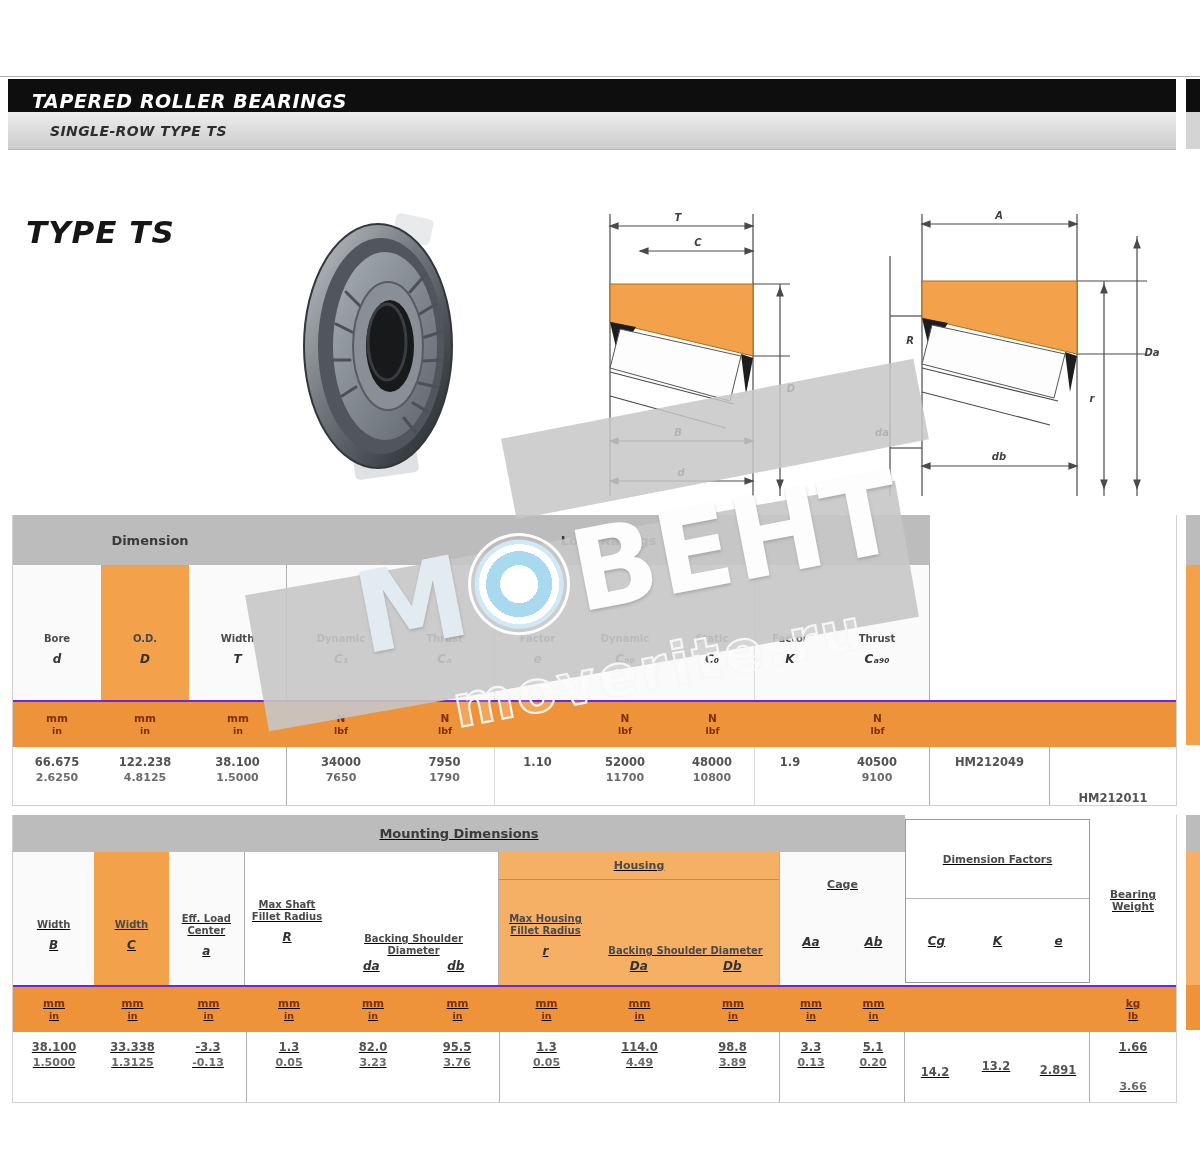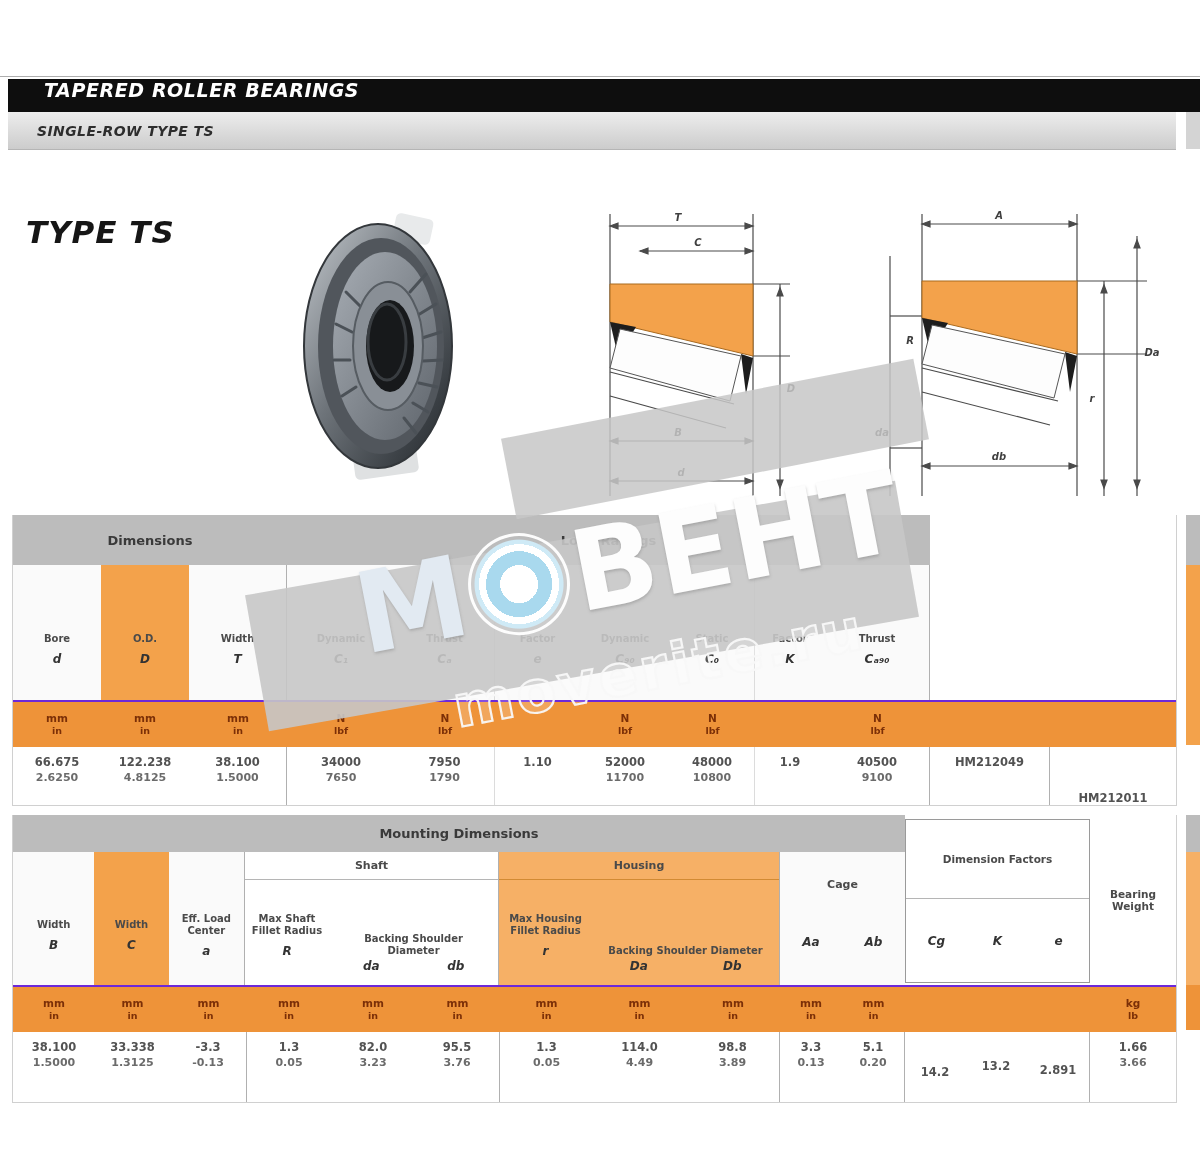--- a/index.html
+++ b/index.html
@@ -3,25 +3,25 @@
 <meta charset="utf-8">
 <title>Tapered Roller Bearings — Type TS</title>
 <style>
   html,body{margin:0;padding:0;}
   body{width:1200px;height:1165px;position:relative;background:#fff;
        font-family:"DejaVu Sans","Liberation Sans",sans-serif;overflow:hidden;}
   .abs{position:absolute;}
 
   
   #topline{left:0;top:76px;width:1200px;height:1px;background:#aeaeae;}
-  #blackbar{left:8px;top:79px;width:1168px;height:33px;background:#0e0e0e;display:flex;align-items:flex-start;z-index:1;padding-left:12px;}
+  #blackbar{left:8px;top:79px;width:1168px;height:33px;background:#0e0e0e;display:flex;align-items:flex-end;z-index:1;}
   #blackbar span{color:#fff;font-size:19px;font-weight:bold;font-style:italic;letter-spacing:.6px;padding-left:24px;}
   #graybar{left:8px;top:112px;width:1168px;height:37px;background:linear-gradient(#ededed,#cccccc);
            border-bottom:1px solid #b5b5b5;display:flex;align-items:center;z-index:1;}
-  #graybar span{color:#2d2d2d;font-size:14px;font-weight:bold;font-style:italic;letter-spacing:.4px;padding-left:29px;}
+  #graybar span{color:#2d2d2d;font-size:14px;font-weight:bold;font-style:italic;letter-spacing:.4px;padding-left:42px;}
   .sliver{left:1186px;width:14px;z-index:1;}
 
   #typetitle{left:26px;top:214px;font-size:31px;font-weight:900;font-style:italic;color:#161616;letter-spacing:1px;z-index:2;}
 
   
   .wmband{background:#c7c7c7;opacity:.9;z-index:5;}
   #wmbandA{left:505px;top:398px;width:420px;height:82px;transform:rotate(-11deg);opacity:.85;}
   #wmbandB{left:252px;top:537px;width:660px;height:138px;transform:rotate(-10deg);}
   #wmletters{left:352px;top:498px;transform:rotate(-11deg);z-index:6;display:flex;align-items:center;gap:6px;
              font-size:112px;font-weight:bold;color:#fdfdfd;text-shadow:0 2px 3px rgba(110,110,110,.35);}
@@ -205,21 +205,21 @@
   <span class="m">М</span>
   <span id="wmlogo"></span>
   <span>ВЕНТ</span>
 </div>
 <div class="abs" id="wmsite">moverite.ru</div>
 
 <div class="abs tbl" style="left:12px;top:515px;width:1163px;">
 
   <div class="row">
     <div style="width:274px;">
-      <div class="gbar" style="height:50px;">Dimensions</div>
+      <div class="gbar" style="height:50px;">Dimension</div>
       <div class="row" style="height:135px;">
         <div class="hcell" style="width:88px;">
           <div class="lt">Bore</div>
           <div class="ls">d</div>
         </div>
         <div class="hcell hi" style="width:88px;">
           <div class="lt">O.D.</div>
           <div class="ls">D</div>
         </div>
         <div class="hcell gb" style="width:98px;">
@@ -351,41 +351,40 @@
       </div>
     <div class="dcell gb" style="width:120px;">
         <div class="v1">HM212049</div>
       </div>
     <div class="dcell" style="width:126px;margin-top:36px;">
         <div class="v1">HM212011</div>
       </div>
   </div>
 </div>
 
-<div class="abs tbl" style="left:12px;top:815px;width:1163px;">
+<div class="abs tbl" style="left:12px;top:815px;width:1163px;text-decoration:underline;">
   <div class="row" style="height:170px;">
 
     <div style="width:892px;">
       <div class="gbar" style="height:37px;">Mounting Dimensions</div>
       <div class="row" style="height:133px;">
         <div class="hcell" style="width:82px;">
           <div class="lt">Width</div>
             <div class="ls">B</div>
         </div>
         <div class="hcell hi" style="width:75px;">
           <div class="lt">Width</div>
             <div class="ls">C</div>
         </div>
         <div class="hcell gb" style="width:77px;">
           <div class="lt">Eff. Load Center</div>
             <div class="ls">a</div>
         </div>
 
         <div style="width:253px;display:flex;flex-direction:column;" class="gb">
-          <div class="glabel">Shaft</div>
           <div class="row" style="flex:1;">
             <div class="hcell" style="width:84px;background:transparent;padding-top:6px;">
               <div class="lt">Max Shaft Fillet Radius</div>
                 <div class="ls">R</div>
             </div>
             <div class="mergecell" style="width:169px;">
               <div class="mtitle">
                   <div class="lt">Backing Shoulder Diameter</div>
                 </div>
               <div class="msyms">
@@ -538,18 +537,18 @@
       </div>
     <div class="dcell" style="width:60px;justify-content:center;padding-top:12px;">
         <div class="v1">14.2</div>
       </div>
     <div class="dcell" style="width:62px;justify-content:center;padding-top:0;">
         <div class="v1">13.2</div>
       </div>
     <div class="dcell gb" style="width:63px;justify-content:center;padding-top:8px;">
         <div class="v1">2.891</div>
       </div>
-    <div class="dcell" style="width:86px;">
+    <div class="dcell" style="width:86px;gap:24px;">
         <div class="v1">1.66</div>
         <div class="v2">3.66</div>
       </div>
   </div>
 </div>
 
 </body></html>

